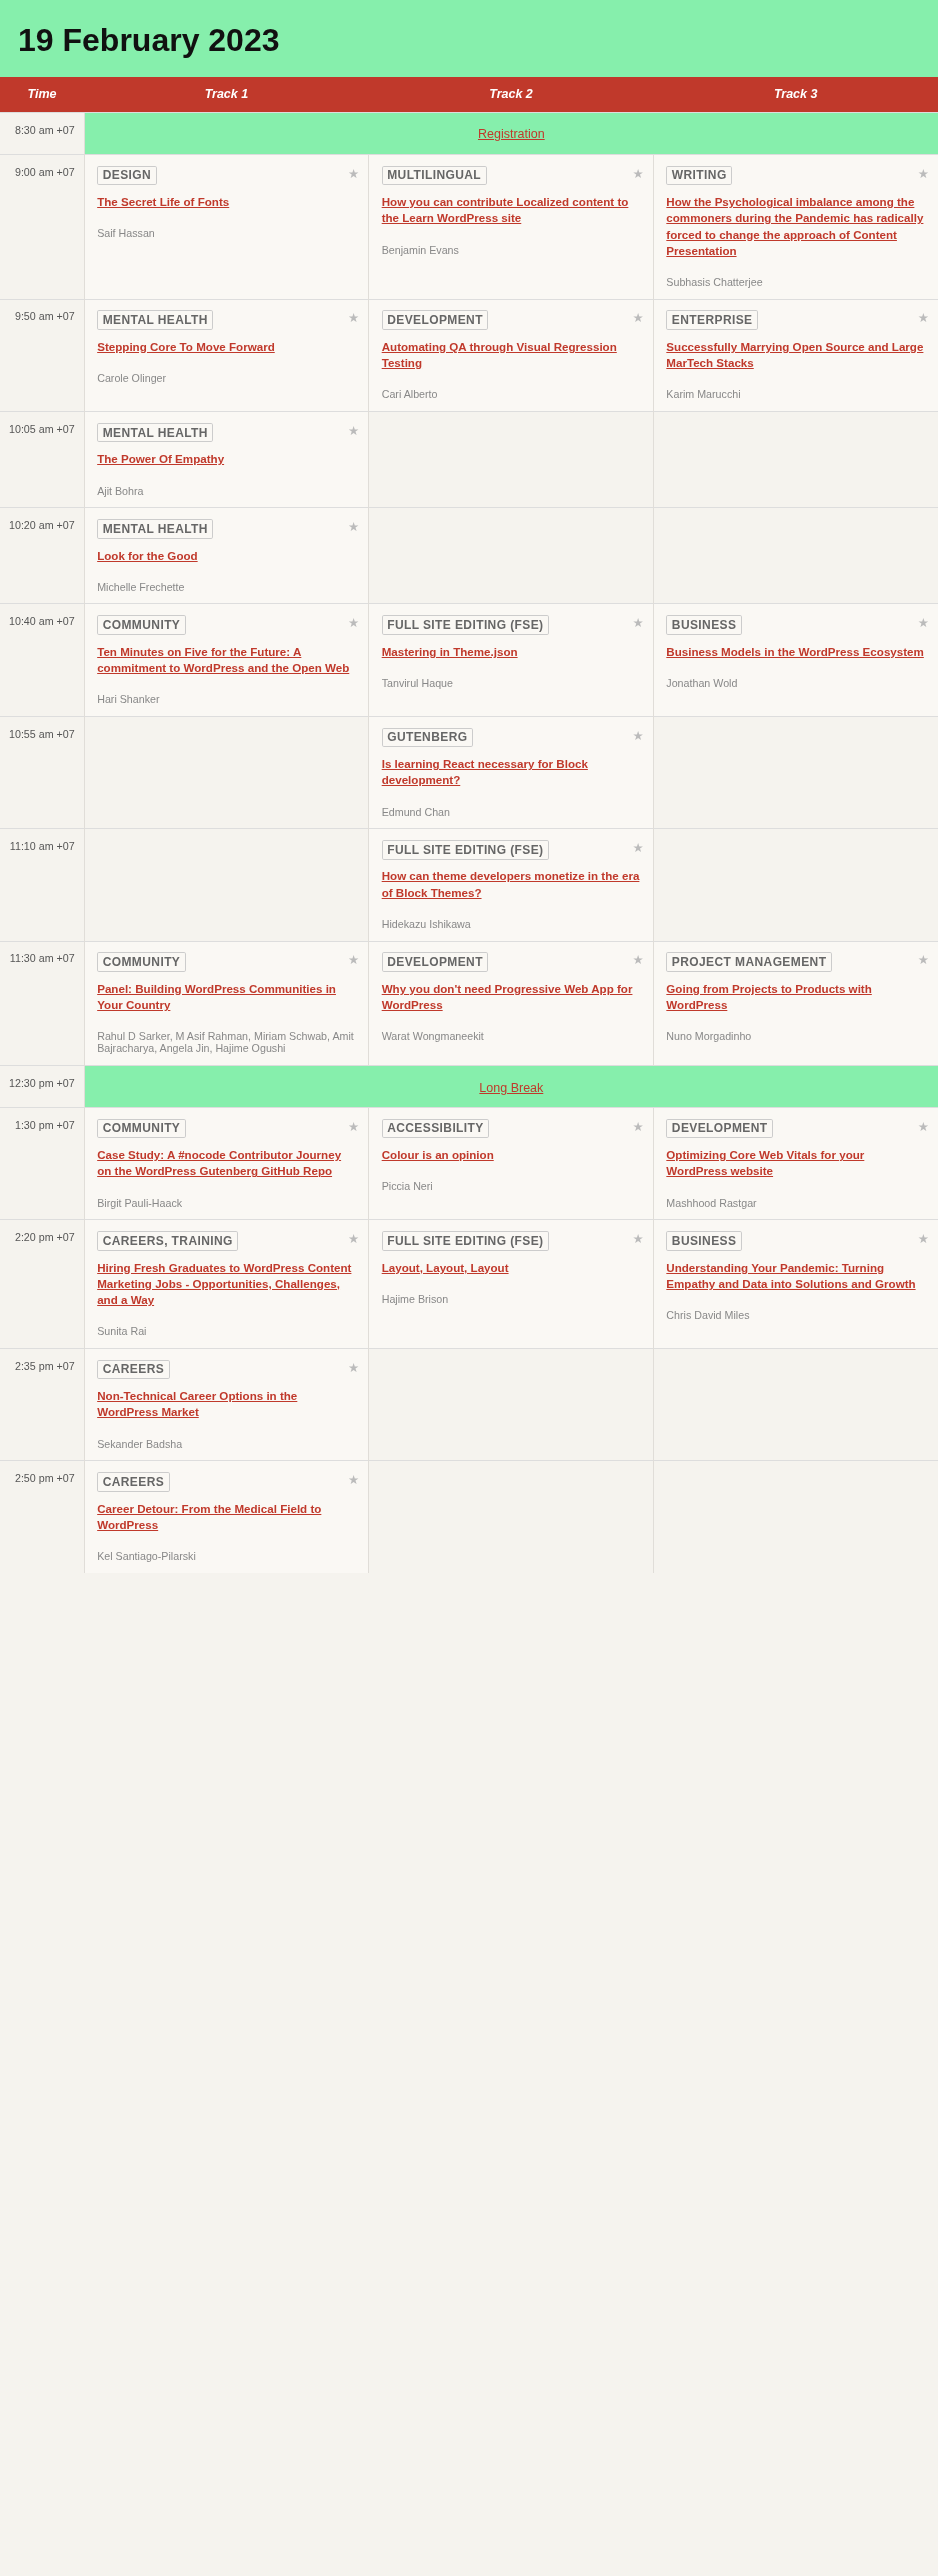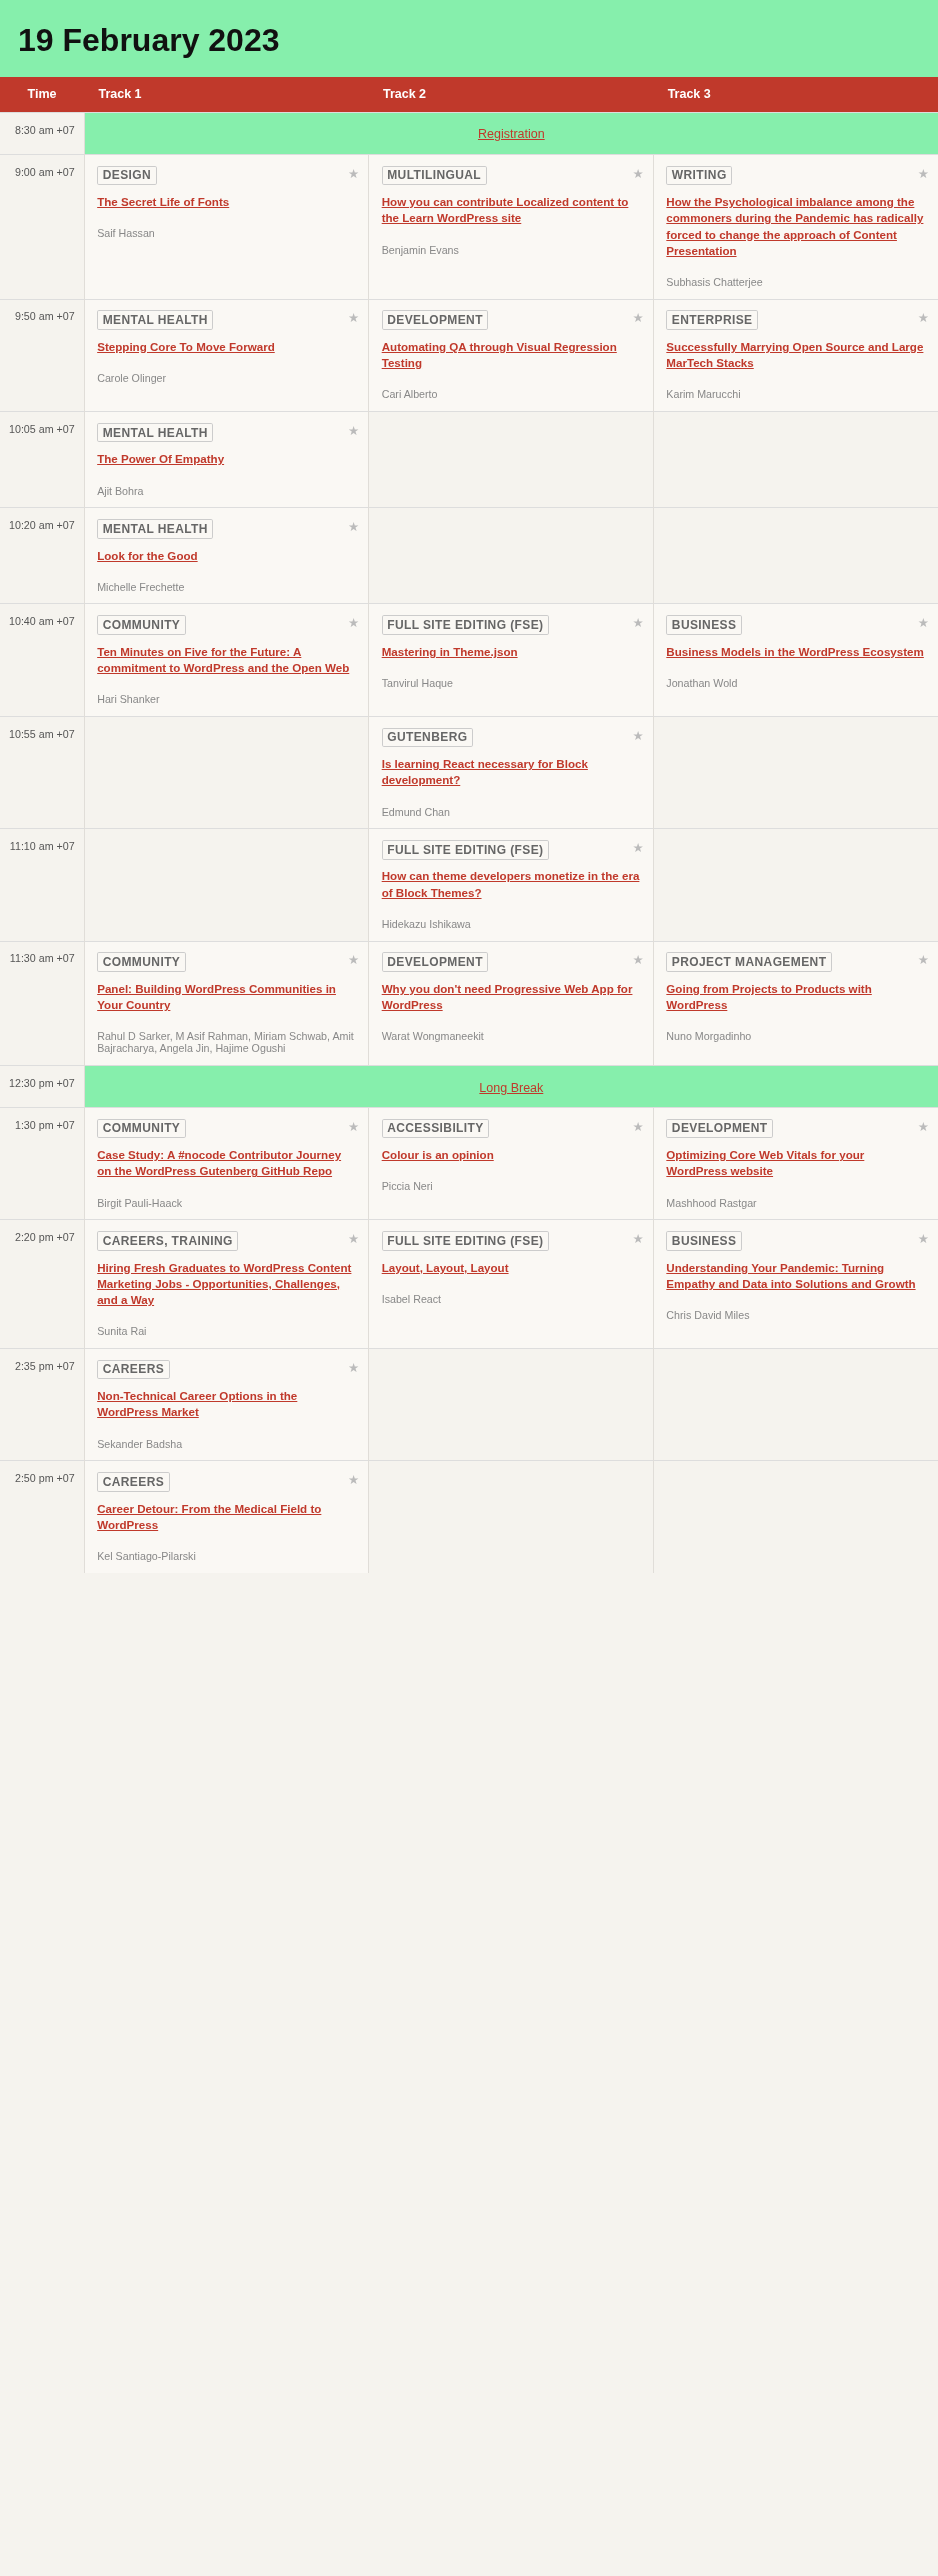--- a/index.html
+++ b/index.html
@@ -19,26 +19,27 @@
       font-weight: 800;
       color: #111;
     }
     .schedule-grid {
       width: 100%;
       border-collapse: collapse;
     }
     .header-row {
       background: #c0392b;
       color: white;
+      font-style: italic;
     }
     .header-row th {
       padding: 10.7px 14.3px;
       font-size: 12.5px;
       font-weight: 600;
-      text-align: left;
+      text-align: center;
     }
     .header-row th:first-child {
       width: 81px;
       text-align: center;
     }
     .header-row th:nth-child(2),
     .header-row th:nth-child(3),
     .header-row th:nth-child(4) {
       width: 286px;
     }
@@ -296,21 +297,21 @@
         <td class="session-cell">
           <button class="star-btn">★</button>
           <div class="tag-row"><span class="tag">CAREERS,  TRAINING</span></div>
           <a href="#" class="session-title">Hiring Fresh Graduates to WordPress Content Marketing Jobs - Opportunities, Challenges, and a Way</a>
           <div class="session-speaker">Sunita Rai</div>
         </td>
         <td class="session-cell">
           <button class="star-btn">★</button>
           <div class="tag-row"><span class="tag">FULL SITE EDITING (FSE)</span></div>
           <a href="#" class="session-title">Layout, Layout, Layout</a>
-          <div class="session-speaker">Isabel React</div>
+          <div class="session-speaker">Hajime Brison</div>
         </td>
         <td class="session-cell">
           <button class="star-btn">★</button>
           <div class="tag-row"><span class="tag">BUSINESS</span></div>
           <a href="#" class="session-title">Understanding Your Pandemic: Turning Empathy and Data into Solutions and Growth</a>
           <div class="session-speaker">Chris David Miles</div>
         </td>
       </tr>
       <tr>
         <td class="time-cell">2:35 pm +07</td>

